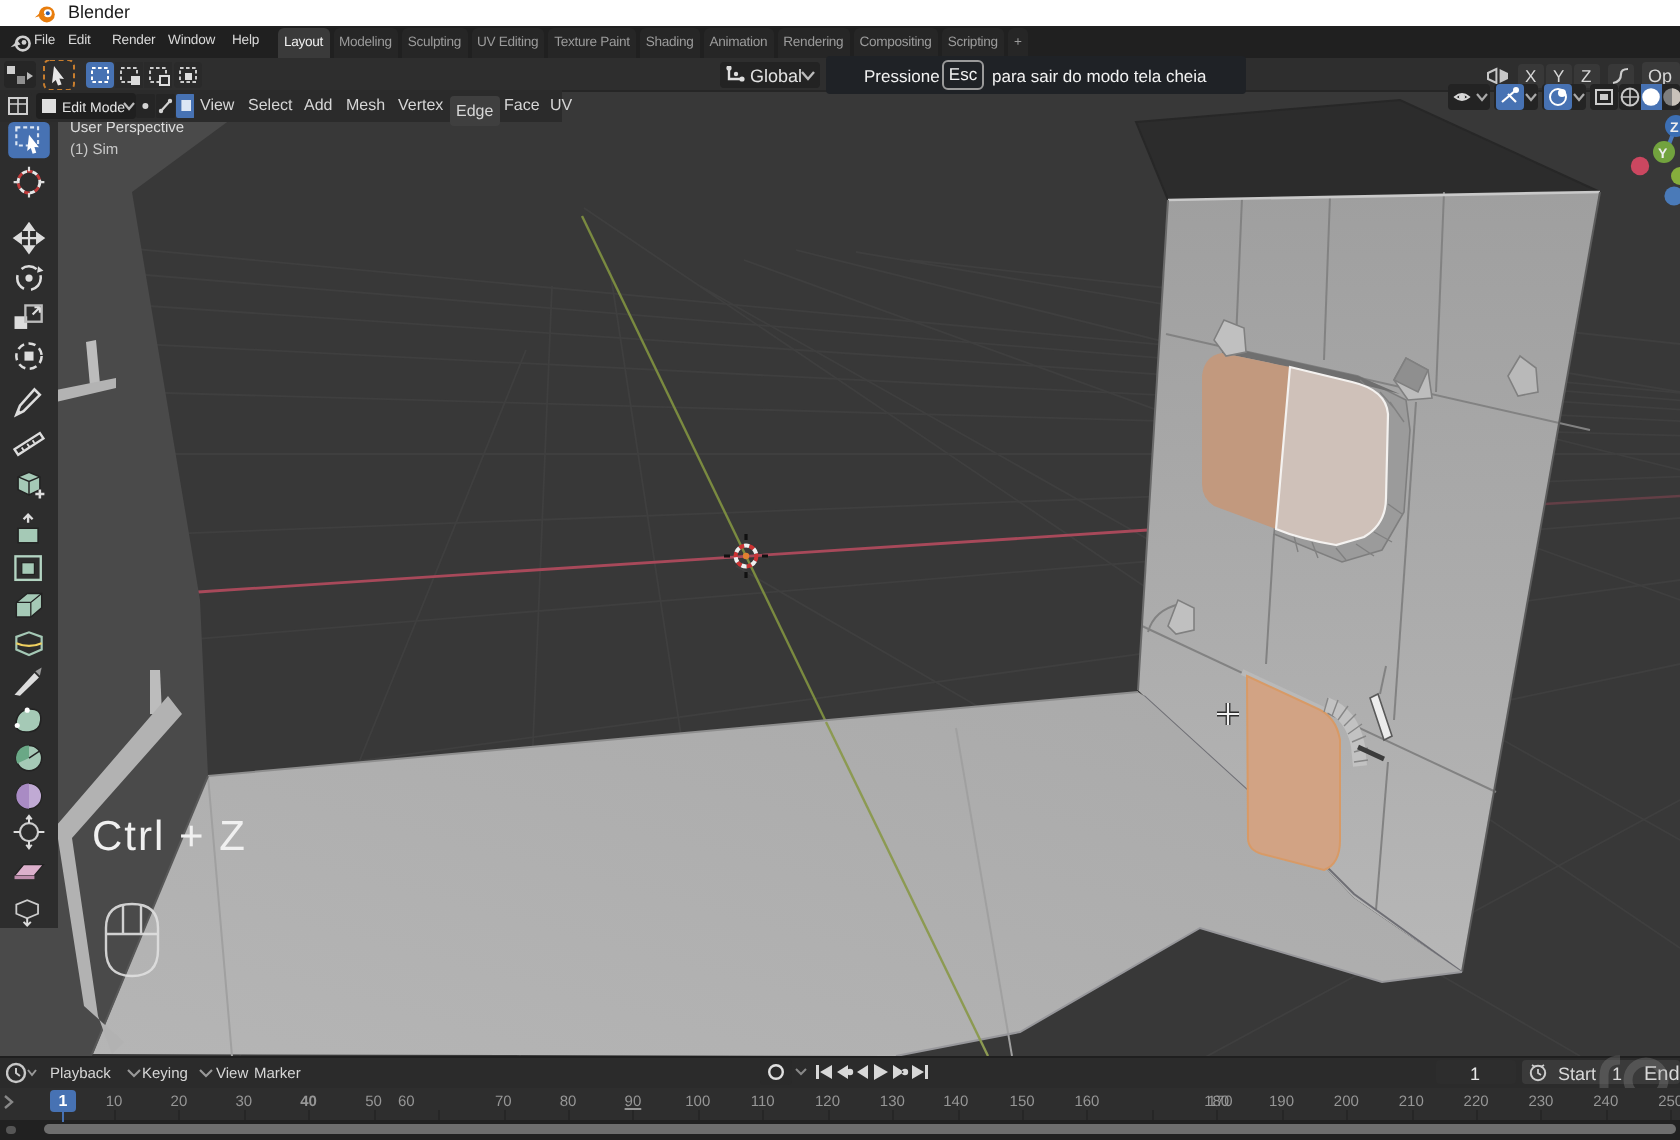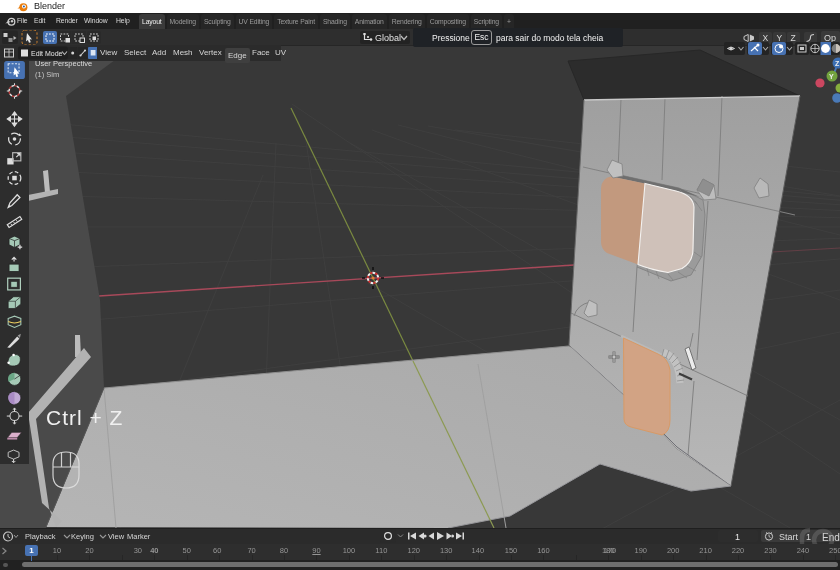--- a/index.html
+++ b/index.html
@@ -481,27 +481,27 @@
     <circle cx="28" cy="16" r="9"></circle>
   </g>
 </svg>
 
 <div id="ruler" class="abs"></div>
 <div id="ticks" class="abs" style="left:0;top:544px;width:840px;height:16px;">
     <div class="num" style="left: 50.03px; width: 14px; text-align: center;">10</div>
     <div style="position: absolute; top: 11px; width: 1px; height: 5px; background: rgb(38, 38, 38); left: 57.03px;"></div>
     <div class="num" style="left: 82.46px; width: 14px; text-align: center;">20</div>
     <div style="position: absolute; top: 11px; width: 1px; height: 5px; background: rgb(38, 38, 38); left: 89.46px;"></div>
-    <div class="num" style="left: 114.89px; width: 14px; text-align: center; margin-left: 16px;">30</div>
+    <div class="num" style="left: 114.89px; width: 14px; text-align: center;">30</div>
     <div style="position: absolute; top: 11px; width: 1px; height: 5px; background: rgb(38, 38, 38); left: 121.89px;"></div>
     <div class="num" style="left: 147.32px; width: 14px; text-align: center; font-weight: bold;">40</div>
     <div style="position: absolute; top: 11px; width: 1px; height: 5px; background: rgb(38, 38, 38); left: 154.32px;"></div>
     <div class="num" style="left: 179.75px; width: 14px; text-align: center;">50</div>
     <div style="position: absolute; top: 11px; width: 1px; height: 5px; background: rgb(38, 38, 38); left: 186.75px;"></div>
-    <div class="num" style="left: 213px; width: 14px; text-align: left;">60</div>
+    <div class="num" style="left: 199px; width: 14px; text-align: left;">60</div>
     <div style="position: absolute; top: 11px; width: 1px; height: 5px; background: rgb(38, 38, 38); left: 219.18px;"></div>
     <div class="num" style="left: 244.61px; width: 14px; text-align: center;">70</div>
     <div style="position: absolute; top: 11px; width: 1px; height: 5px; background: rgb(38, 38, 38); left: 251.61px;"></div>
     <div class="num" style="left: 277.04px; width: 14px; text-align: center;">80</div>
     <div style="position: absolute; top: 11px; width: 1px; height: 5px; background: rgb(38, 38, 38); left: 284.04px;"></div>
     <div class="num" style="left: 309.47px; width: 14px; text-align: center; text-decoration: underline;">90</div>
     <div style="position: absolute; top: 11px; width: 1px; height: 5px; background: rgb(38, 38, 38); left: 316.47px;"></div>
     <div class="num" style="left: 341.9px; width: 14px; text-align: center;">100</div>
     <div style="position: absolute; top: 11px; width: 1px; height: 5px; background: rgb(38, 38, 38); left: 348.9px;"></div>
     <div class="num" style="left: 374.33px; width: 14px; text-align: center;">110</div>

